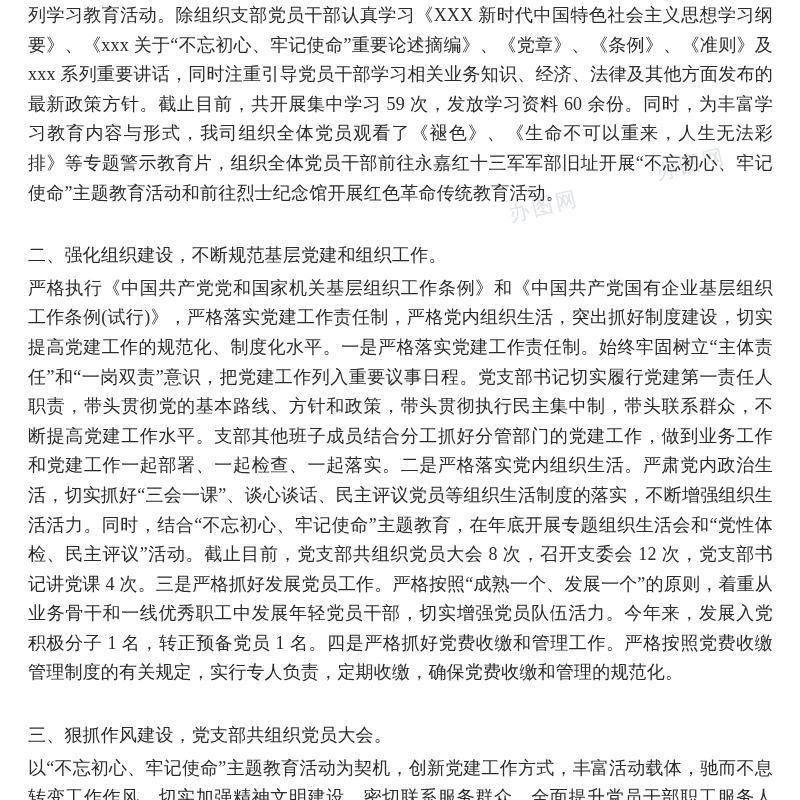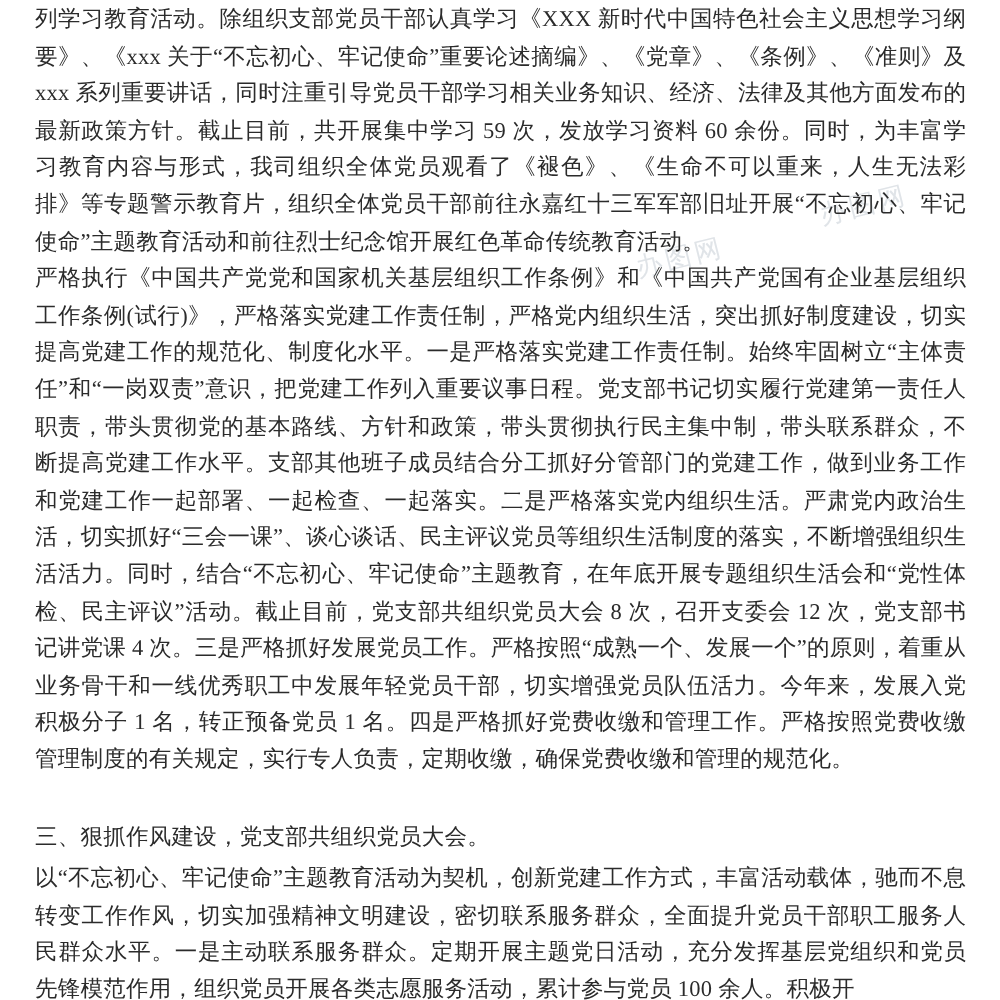--- a/index.html
+++ b/index.html
@@ -62,18 +62,19 @@
 
 <div class="page">
 
   <div class="watermark-layer">
     <span class="wm" style="left: 655px; top: 150px; color: rgb(224, 228, 232);">办图网</span>
     <span class="wm" style="left: 508px; top: 192px; color: rgb(224, 228, 232);">办图网</span>
   </div>
 
   <div class="content" style="color: rgb(43, 43, 43);">
     <p class="body">列学习教育活动。除组织支部党员干部认真学习《XXX 新时代中国特色社会主义思想学习纲要》、《xxx 关于“不忘初心、牢记使命”重要论述摘编》、《党章》、《条例》、《准则》及 xxx 系列重要讲话，同时注重引导党员干部学习相关业务知识、经济、法律及其他方面发布的最新政策方针。截止目前，共开展集中学习 59 次，发放学习资料 60 余份。同时，为丰富学习教育内容与形式，我司组织全体党员观看了《褪色》、《生命不可以重来，人生无法彩排》等专题警示教育片，组织全体党员干部前往永嘉红十三军军部旧址开展“不忘初心、牢记使命”主题教育活动和前往烈士纪念馆开展红色革命传统教育活动。</p>
+    <p class="heading">二、强化组织建设，不断规范基层党建和组织工作。</p>
     <p class="body">严格执行《中国共产党党和国家机关基层组织工作条例》和《中国共产党国有企业基层组织工作条例(试行)》，严格落实党建工作责任制，严格党内组织生活，突出抓好制度建设，切实提高党建工作的规范化、制度化水平。一是严格落实党建工作责任制。始终牢固树立“主体责任”和“一岗双责”意识，把党建工作列入重要议事日程。党支部书记切实履行党建第一责任人职责，带头贯彻党的基本路线、方针和政策，带头贯彻执行民主集中制，带头联系群众，不断提高党建工作水平。支部其他班子成员结合分工抓好分管部门的党建工作，做到业务工作和党建工作一起部署、一起检查、一起落实。二是严格落实党内组织生活。严肃党内政治生活，切实抓好“三会一课”、谈心谈话、民主评议党员等组织生活制度的落实，不断增强组织生活活力。同时，结合“不忘初心、牢记使命”主题教育，在年底开展专题组织生活会和“党性体检、民主评议”活动。截止目前，党支部共组织党员大会 8 次，召开支委会 12 次，党支部书记讲党课 4 次。三是严格抓好发展党员工作。严格按照“成熟一个、发展一个”的原则，着重从业务骨干和一线优秀职工中发展年轻党员干部，切实增强党员队伍活力。今年来，发展入党积极分子 1 名，转正预备党员 1 名。四是严格抓好党费收缴和管理工作。严格按照党费收缴管理制度的有关规定，实行专人负责，定期收缴，确保党费收缴和管理的规范化。</p>
     <p class="heading">三、狠抓作风建设，党支部共组织党员大会。</p>
     <p class="body">以“不忘初心、牢记使命”主题教育活动为契机，创新党建工作方式，丰富活动载体，驰而不息转变工作作风，切实加强精神文明建设，密切联系服务群众，全面提升党员干部职工服务人民群众水平。一是主动联系服务群众。定期开展主题党日活动，充分发挥基层党组织和党员先锋模范作用，组织党员开展各类志愿服务活动，累计参与党员 100 余人。积极开</p>
   </div>
 
 </div>
 
 </body></html>

